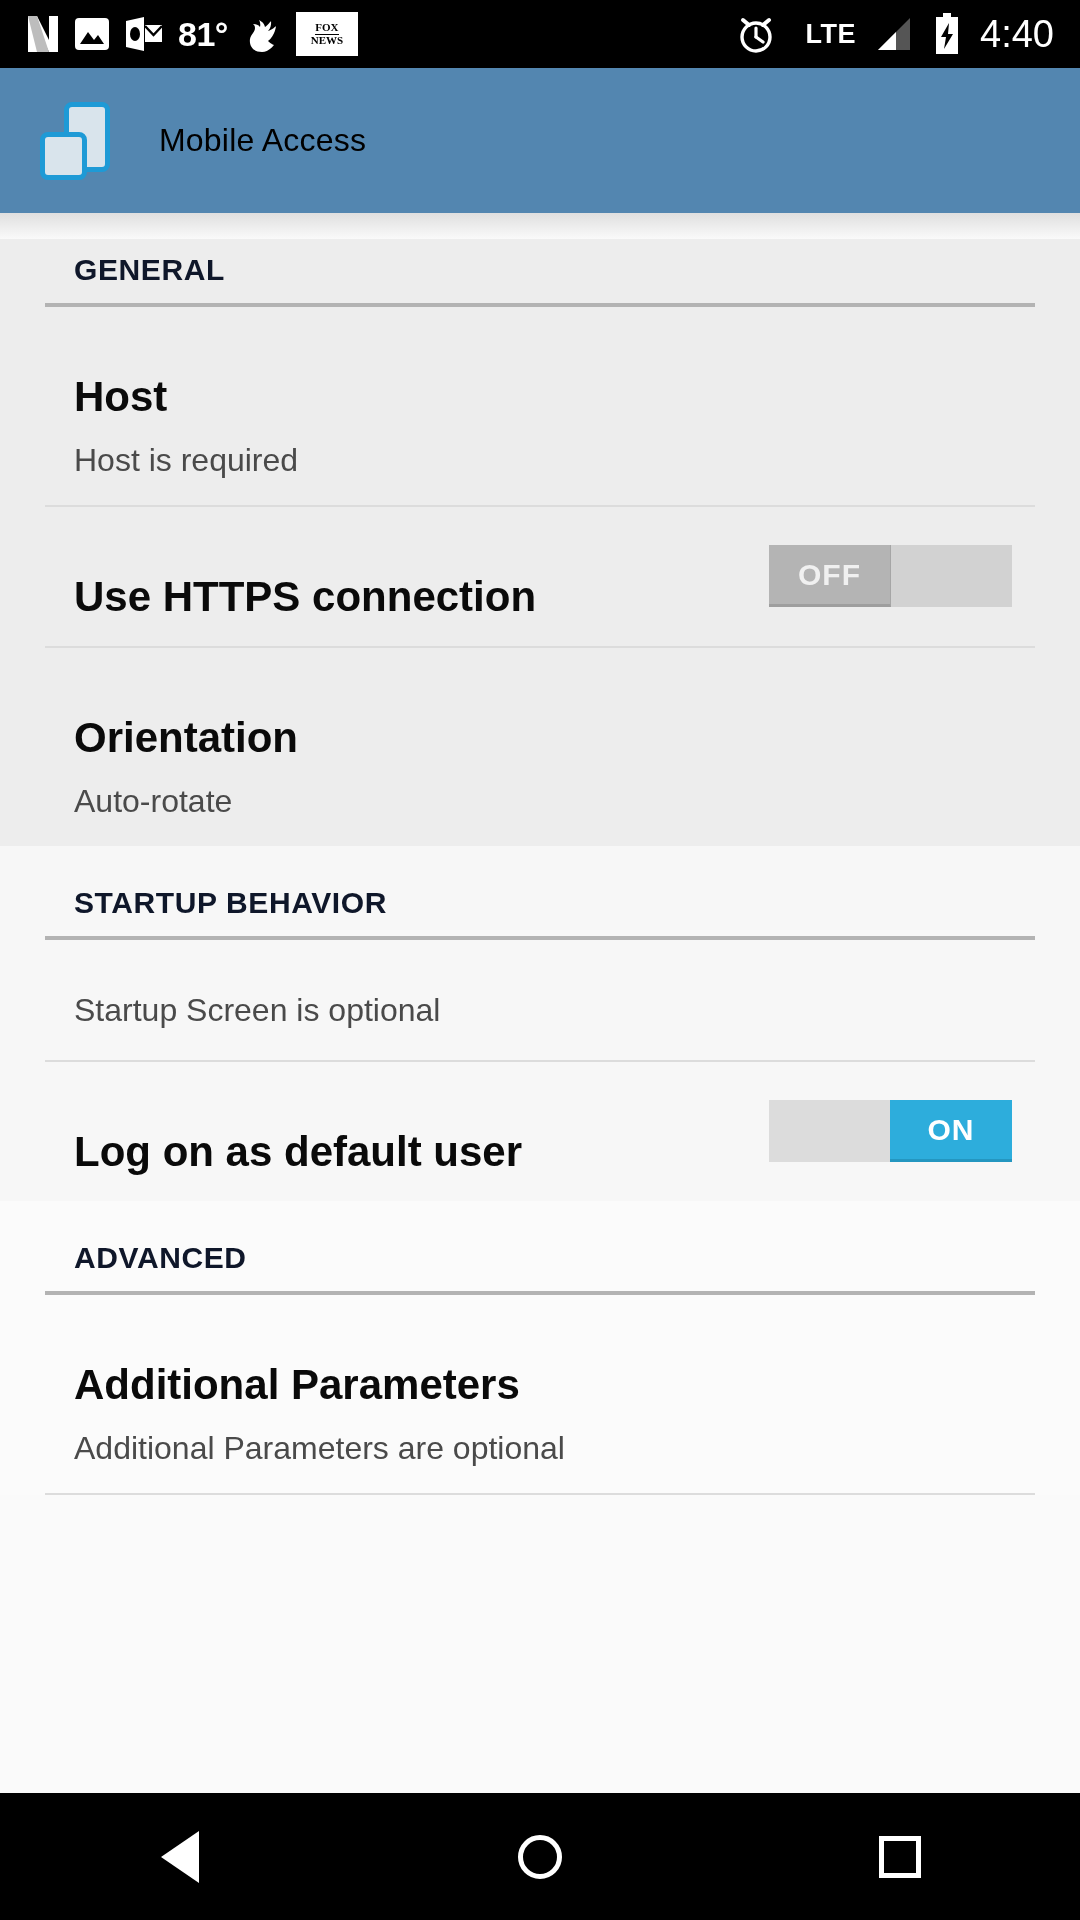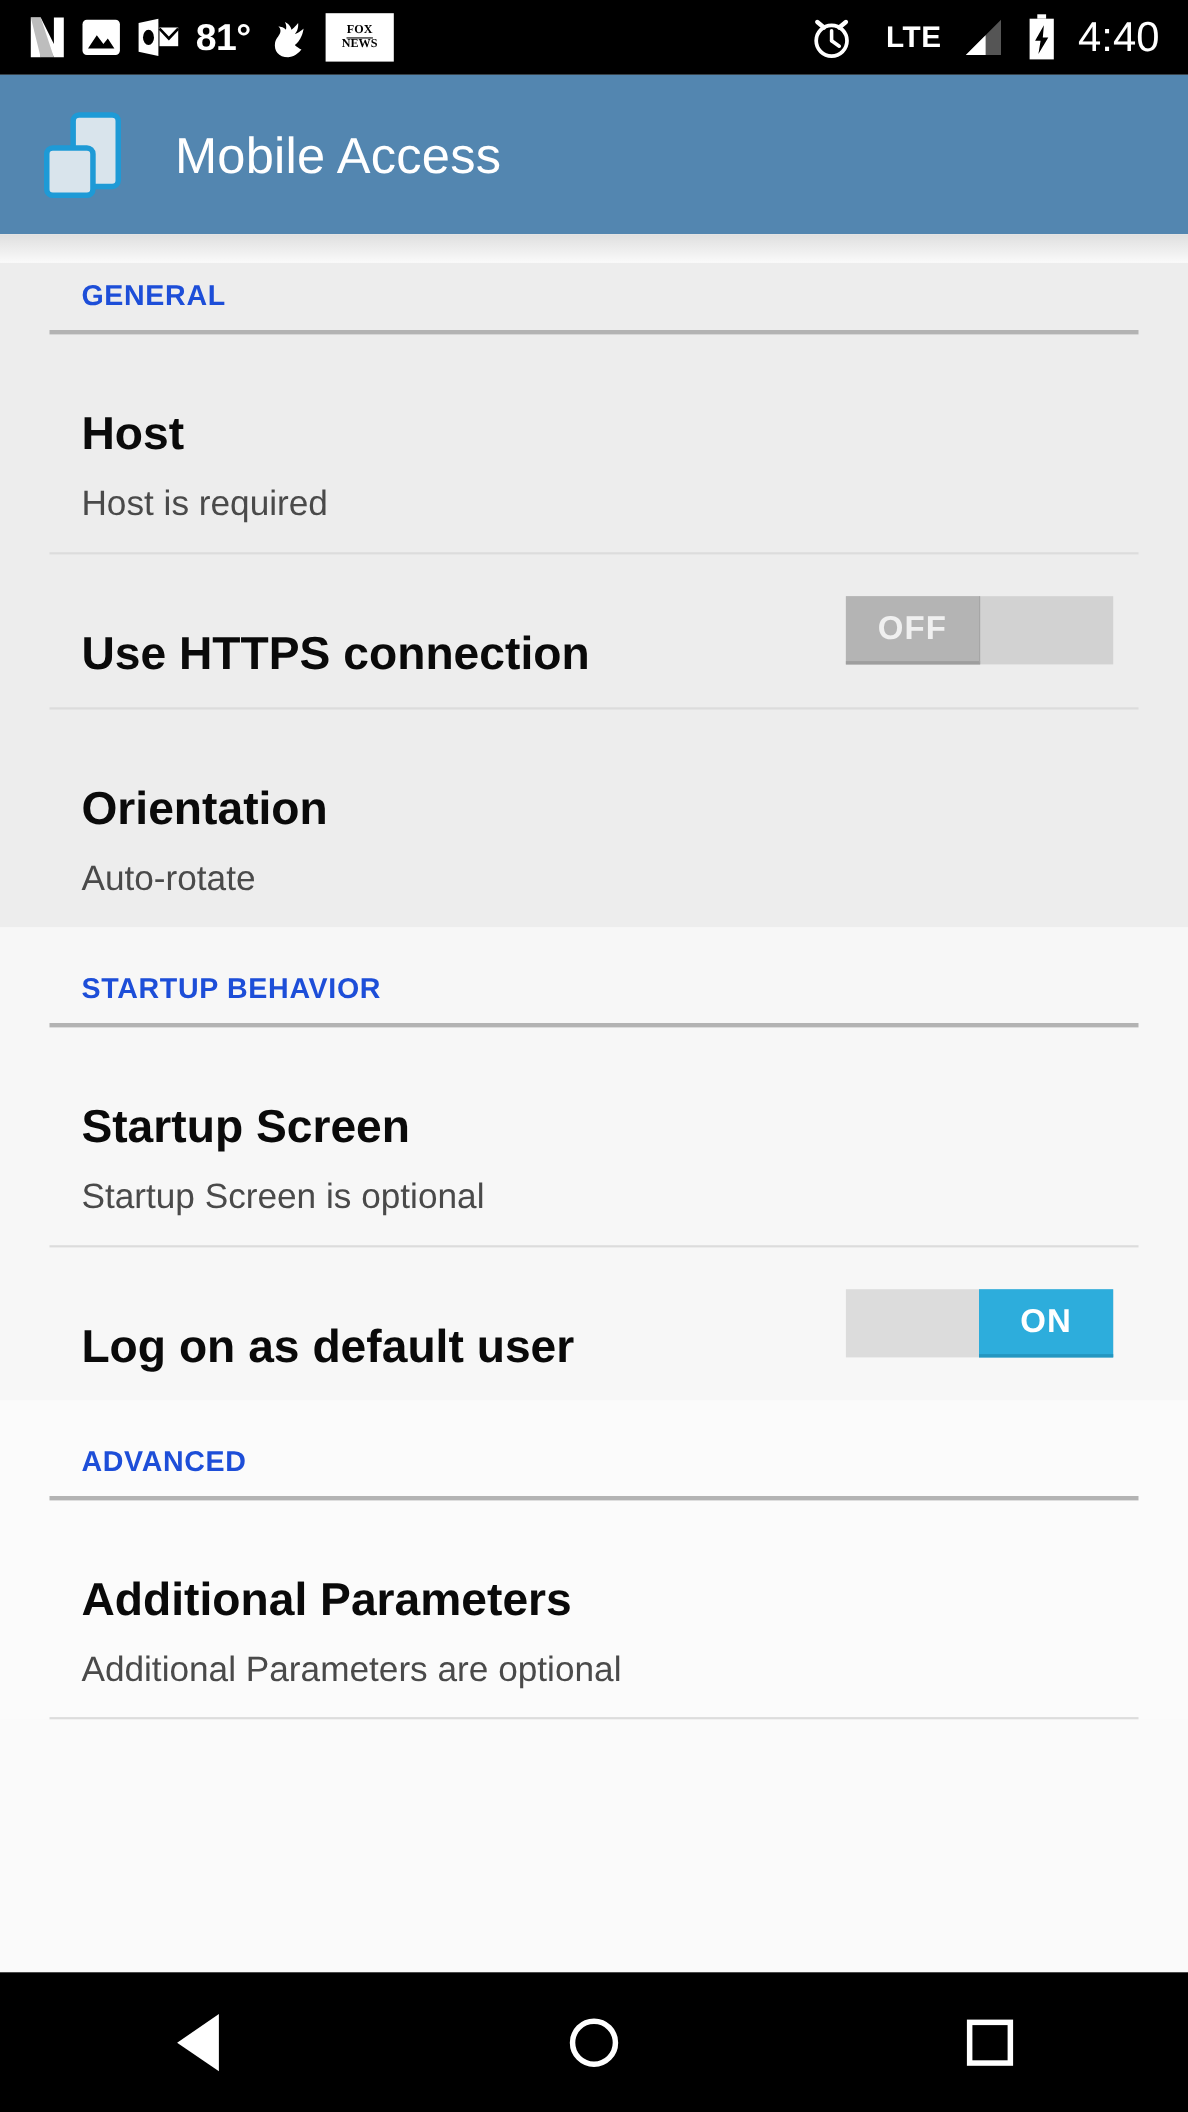--- a/index.html
+++ b/index.html
@@ -39,30 +39,30 @@
   .app-icon { width:72px; height:78px; position:relative; flex:none; }
   .app-icon .rect-back {
     position:absolute; right:2px; top:0px; width:46px; height:70px;
     border:5px solid #1e9ad6; border-radius:8px; background:#d9e4ec;
   }
   .app-icon .rect-front {
     position:absolute; left:0px; bottom:0px; width:47px; height:48px;
     border:5px solid #1e9ad6; border-radius:8px; background:#d9e4ec;
   }
   .app-title {
-    color:#ffffff; font-size:46px; font-weight:normal; margin-left:47px; letter-spacing:0.2px;
+    color:#000000; font-size:32px; font-weight:normal; margin-left:47px; letter-spacing:0.2px;
   }
 
   
   .content {
     position:absolute; top:213px; left:0; width:1080px; height:1580px;
     background:#fafafa;
   }
   .sec-head {
-    font-size:26px; font-weight:bold; color:#1d4ed8;
+    font-size:30px; font-weight:bold; color:#0f172a;
     letter-spacing:0.6px; padding:40px 0 16px 74px;
   }
   .sec-rule { height:4px; background:#b3b3b3; margin:0 45px 0 45px; }
 
   .row {
     position:relative; display:flex; align-items:center;
     min-height:120px; padding:26px 40px 26px 74px;
   }
   .row-texts { flex:1; }
   .row-title { font-size:42px; color:#0a0a0a; line-height:1.12; font-weight:bold;margin-top:40px; }
@@ -215,21 +215,20 @@
         </div>
       </div>
     </div>
 
     <div class="sect-bg-b">
       <div class="sec-head">STARTUP BEHAVIOR</div>
       <div class="sec-rule"></div>
 
       <div class="row">
         <div class="row-texts">
-          <div class="row-title">Startup Screen</div>
           <div class="row-sub">Startup Screen is optional</div>
         </div>
       </div>
       <div class="row-div"></div>
 
       <div class="row">
         <div class="row-texts">
           <div class="row-title">Log on as default user</div>
         </div>
         <div class="switch on">

